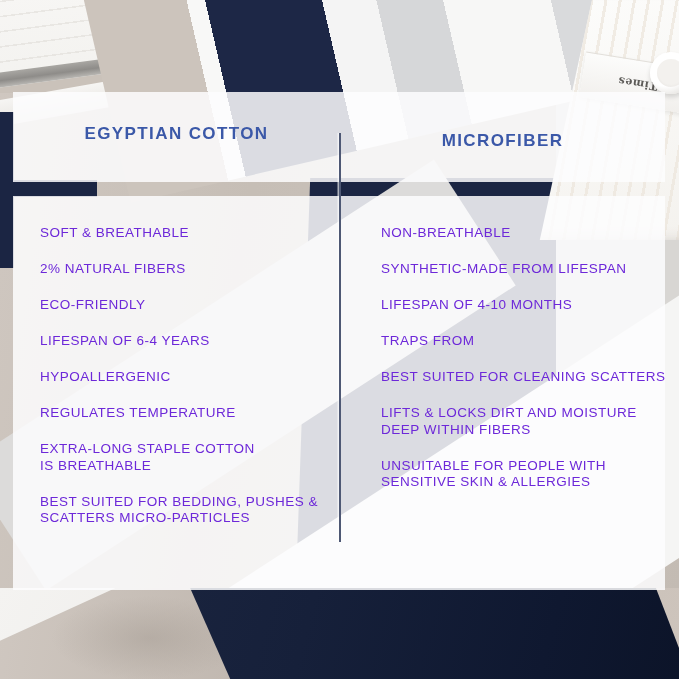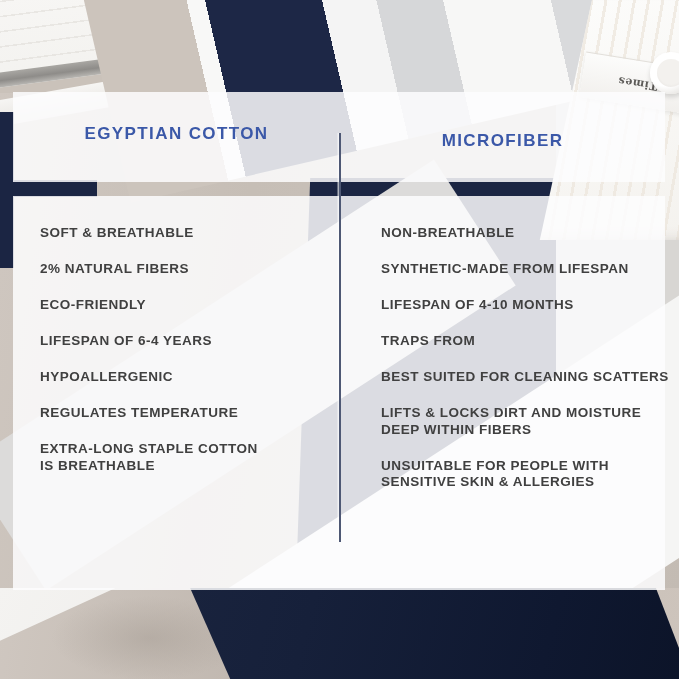--- a/index.html
+++ b/index.html
@@ -72,22 +72,22 @@
     box-shadow:-1.5px 0 0 rgba(255,255,255,.65);}
 
   .hdr{display:flex;align-items:center;justify-content:center;height:100%;top:0;
     font-size:17px;font-weight:700;letter-spacing:1.4px;color:#3b58a8;white-space:nowrap;}
   .hdr-left{left:0;width:327px;transform:translateY(-3px);}
   .hdr-right{left:327px;width:325px;transform:translateY(4px);}
 
   .col{top:29px;width:300px;display:flex;flex-direction:column;gap:19.5px;z-index:11;}
   .col-left{left:27px;}
   .col-right{left:357px;margin-left:11px;}
-  .item{position:static;font-size:13.5px;font-weight:700;letter-spacing:.5px;
-    line-height:16.5px;color:#404040;white-space:pre-line;}
+  .item{position:static;font-size:13.5px;font-weight:400;letter-spacing:.5px;
+    line-height:16.5px;color:#6d28d9;white-space:pre-line;}
 </style>
 </head>
 <body>
 
 <div class="stage">
 
   <div class="mid-base"></div>
   <div class="wall">
     <div class="wall-shadow"></div>
   </div>
@@ -120,20 +120,22 @@
   <div class="panel main-panel">
     <div class="col col-left">
       <div class="item">SOFT &amp; BREATHABLE</div>
       <div class="item">2% NATURAL FIBERS</div>
       <div class="item">ECO-FRIENDLY</div>
       <div class="item">LIFESPAN OF 6-4 YEARS</div>
       <div class="item">HYPOALLERGENIC</div>
       <div class="item">REGULATES TEMPERATURE</div>
       <div class="item">EXTRA-LONG STAPLE COTTON
 IS BREATHABLE</div>
+      <div class="item">BEST SUITED FOR BEDDING, PUSHES &amp;
+SCATTERS MICRO-PARTICLES</div>
     </div>
     <div class="col col-right">
       <div class="item">NON-BREATHABLE</div>
       <div class="item">SYNTHETIC-MADE FROM LIFESPAN</div>
       <div class="item">LIFESPAN OF 4-10 MONTHS</div>
       <div class="item">TRAPS FROM</div>
       <div class="item">BEST SUITED FOR CLEANING SCATTERS</div>
       <div class="item">LIFTS &amp; LOCKS DIRT AND MOISTURE
 DEEP WITHIN FIBERS</div>
       <div class="item">UNSUITABLE FOR PEOPLE WITH

